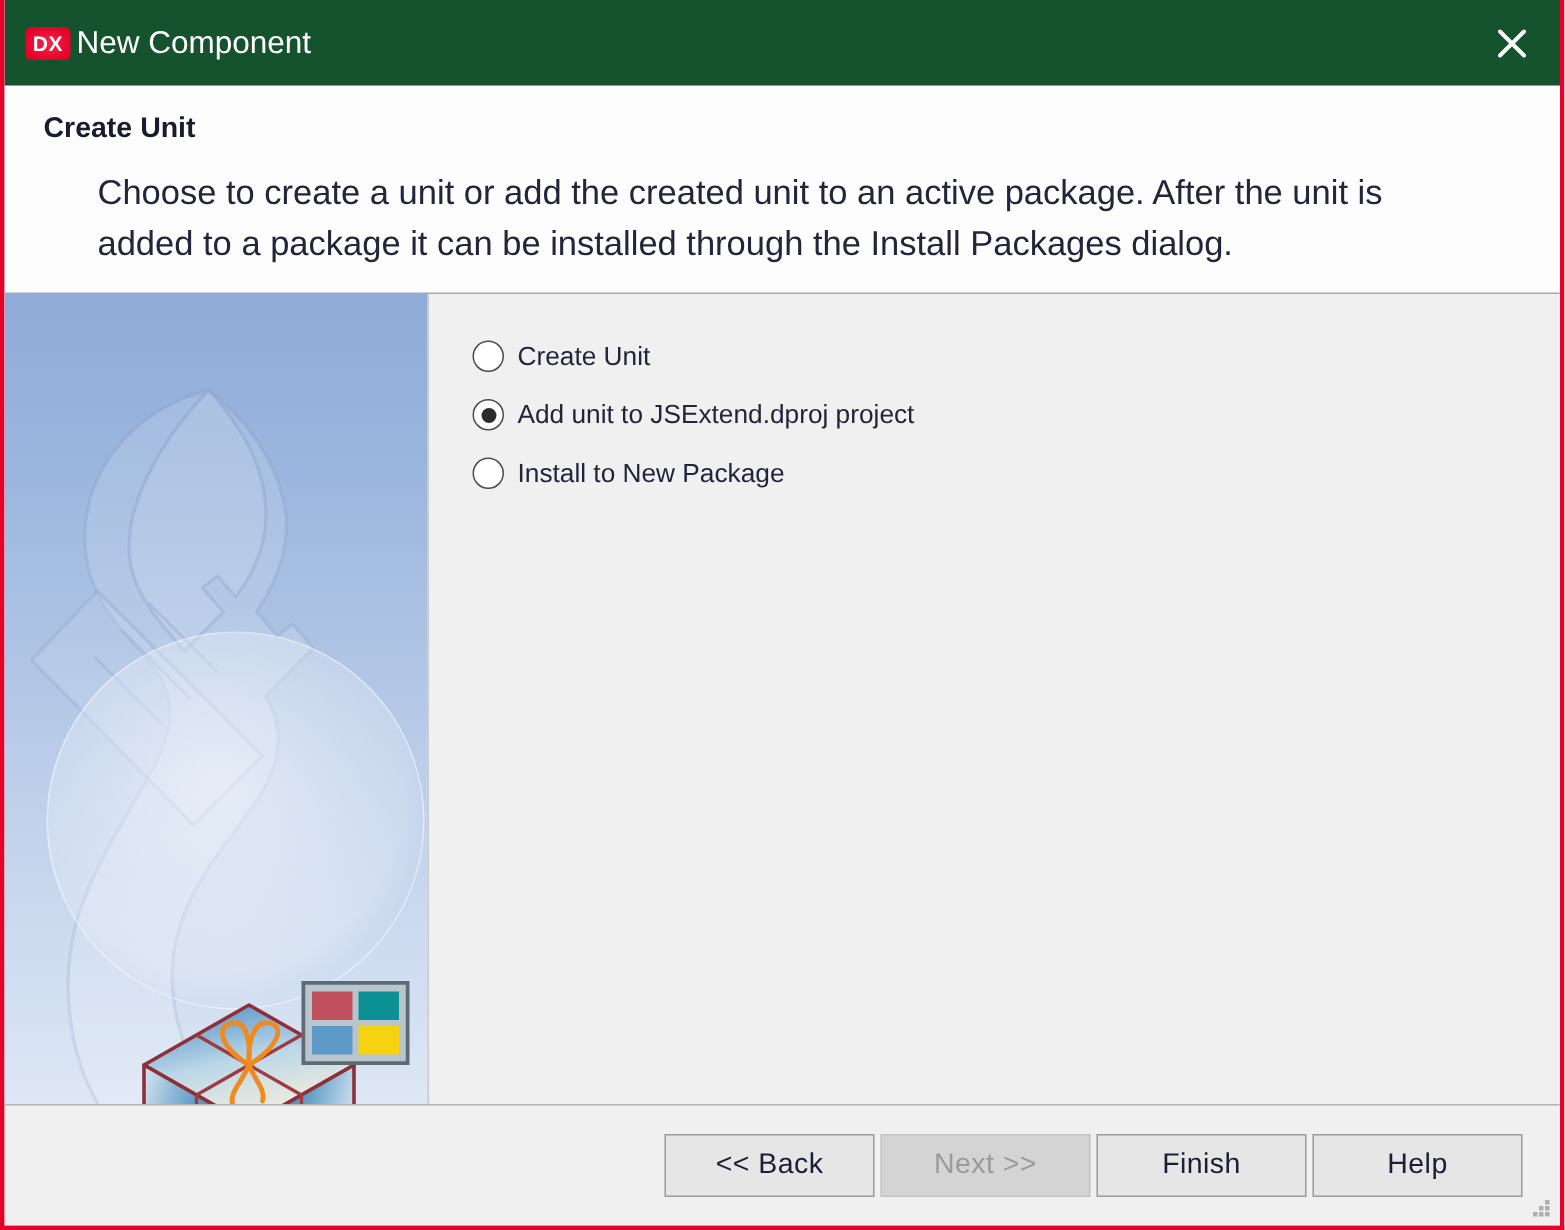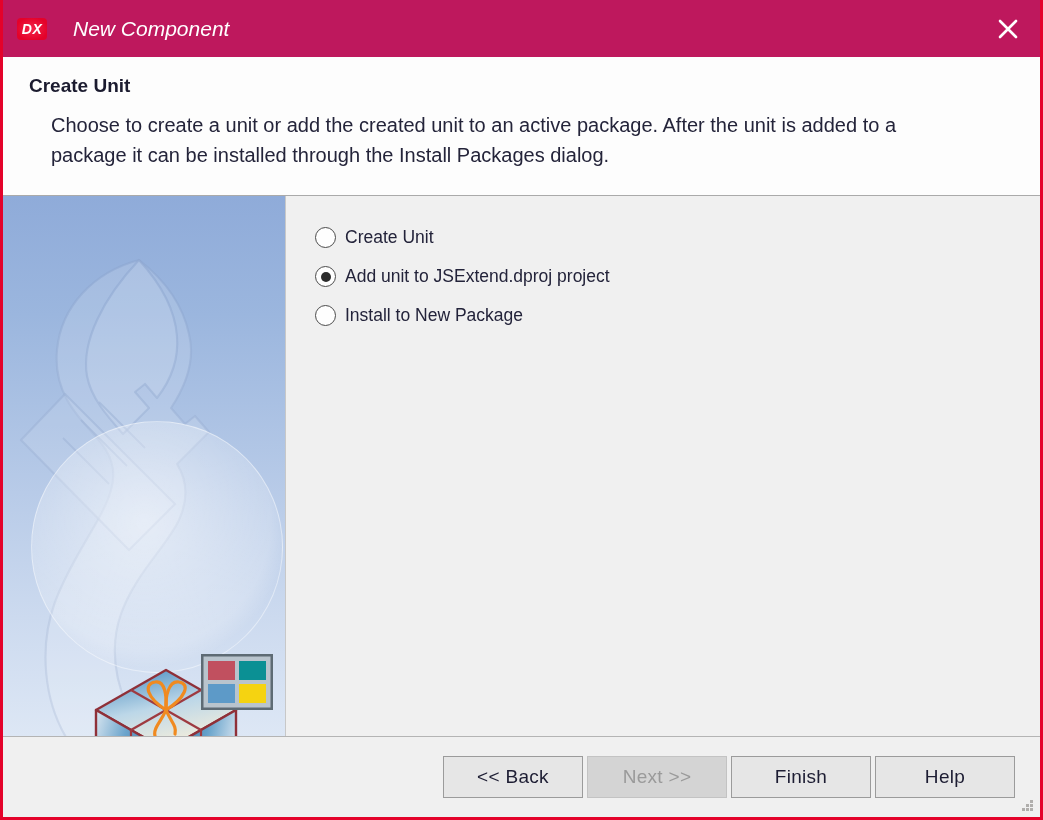--- a/index.html
+++ b/index.html
@@ -19,46 +19,45 @@
     border: 3px solid #e4022a;
     border-top: none;
     background: #f0f0f0;
     overflow: hidden;
   }
 
   
   .titlebar {
     position: relative;
     height: 57px;
-    background: #be185d;
+    background: #14532d;
     display: flex;
     align-items: center;
     padding: 0 0 0 14px;
     box-sizing: border-box;
-    font-style: italic;
   }
   .dx-logo {
     width: 30px;
     height: 22px;
     border-radius: 4px;
     background: radial-gradient(ellipse at center, #f4254a 0%, #e4022a 75%);
     color: #ffffff;
     font-size: 14px;
     font-weight: bold;
     letter-spacing: 0.5px;
     display: flex;
     align-items: center;
     justify-content: center;
     flex: none;
     font-family: "Liberation Sans", sans-serif;
   }
   .title-text {
     color: #ffffff;
     font-size: 21px;
-    margin-left: 26px;
+    margin-left: 4px;
     font-family: "Liberation Sans", sans-serif;
     white-space: nowrap;
   }
   .close-btn {
     position: absolute;
     right: 0;
     top: 0;
     width: 64px;
     height: 57px;
     display: flex;
@@ -77,24 +76,24 @@
     height: 139px;
   }
   .header-title {
     font-size: 19px;
     font-weight: bold;
     color: #1b1b2f;
     margin: 0 0 14px 2px;
     font-family: "Liberation Sans", sans-serif;
   }
   .header-desc {
-    font-size: 20px;
+    font-size: 23px;
     color: #24243a;
     line-height: 1.48;
-    margin-left: 24px;
+    margin-left: 38px;
     max-width: 900px;
     font-family: "Liberation Sans", sans-serif;
   }
 
   
   .body {
     display: flex;
     height: 540px;
     background: #f0f0f0;
   }

